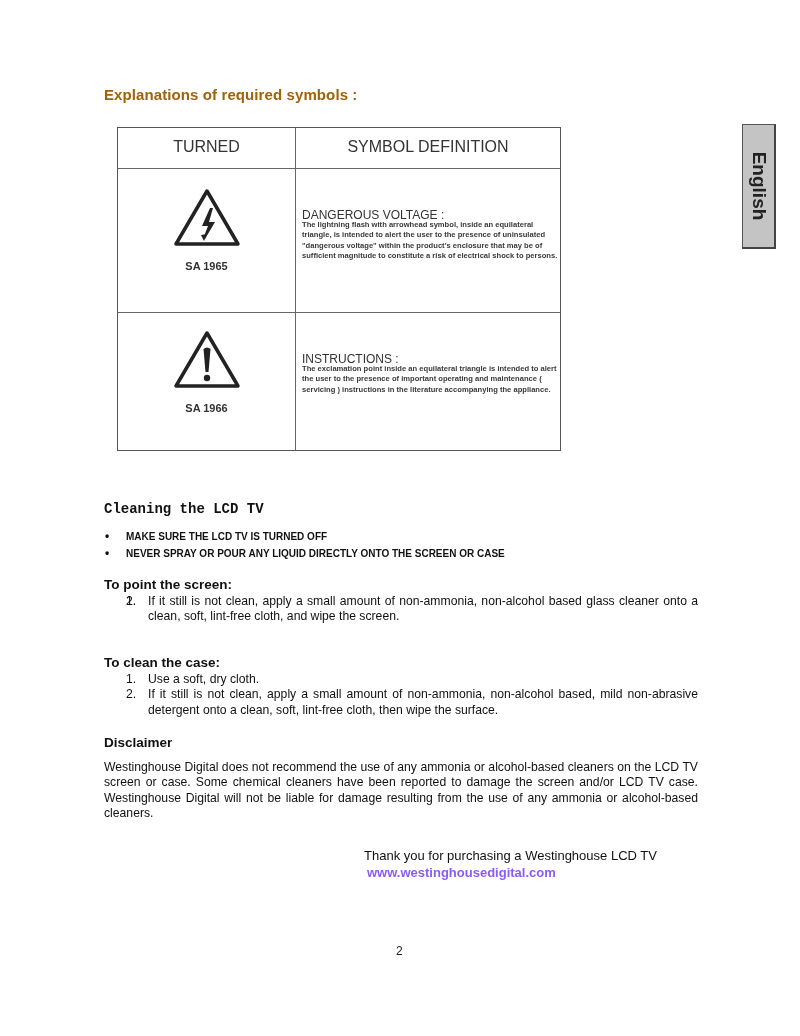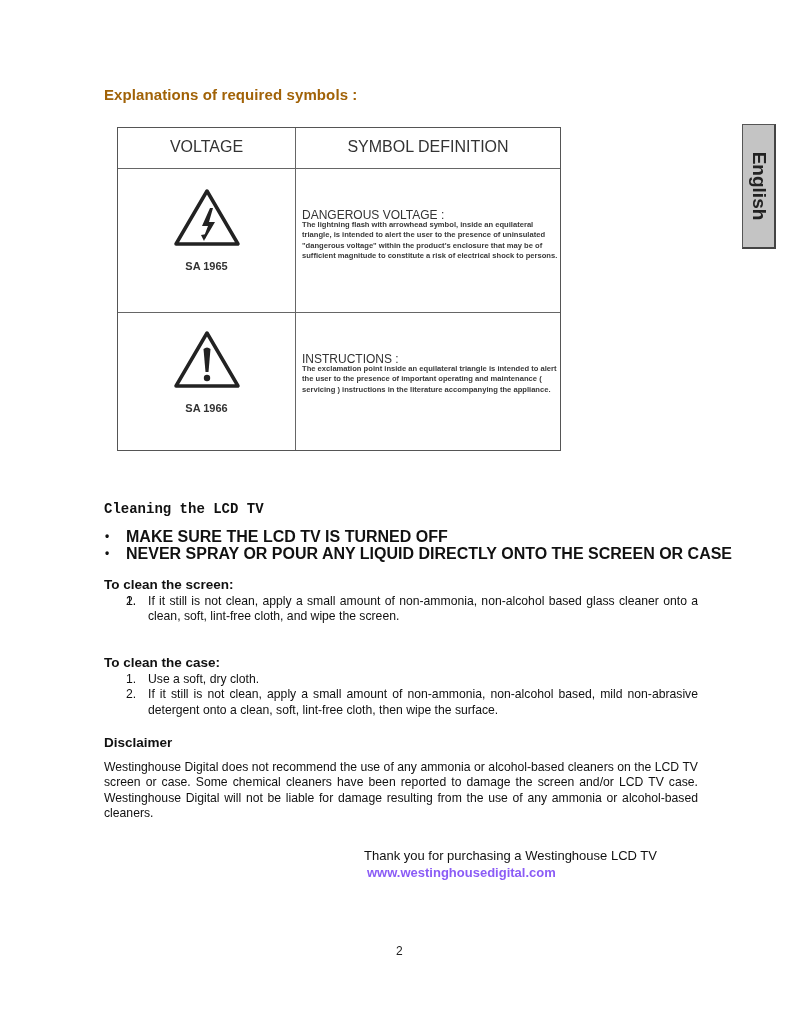--- a/index.html
+++ b/index.html
@@ -16,21 +16,21 @@
     .sym-cell { position: absolute; left: 0; width: 177px; text-align: center; }
     .sym-cell svg { display: block; margin: 0 auto; }
     .sym-code { font-size: 11px; font-weight: bold; color: #333; margin-top: 10px; }
     .def-cell { position: absolute; left: 184px; width: 260px; font-size: 7.6px; line-height: 10.2px; color: #333; }
     .def-title { font-size: 12px; }
     .def-text { font-weight: bold; color: #3a3a3a; }
     .lang-tab { left: 742px; top: 124px; width: 34px; height: 125px; background: #c4c4c4; border: 1px solid #555; border-right: 2px solid #444; border-bottom: 2px solid #444; box-sizing: border-box; }
     .lang-tab span { position: absolute; left: 50%; top: 50%; transform: translate(-50%, -50%) rotate(90deg); font-size: 19px; font-weight: bold; color: #222; white-space: nowrap; }
     .clean-title { left: 104px; top: 501px; font-size: 14px; font-weight: bold; color: #111; font-family: Liberation Mono, monospace; }
     .bullets { left: 104px; top: 528px; margin: 0; padding: 0; list-style: none; }
-    .bullets li { position: relative; padding-left: 22px; font-size: 16px; font-weight: bold; line-height: 17px; }
+    .bullets li { position: relative; padding-left: 22px; font-size: 10px; font-weight: bold; line-height: 17px; }
     .bullets li::before { content: "\2022"; position: absolute; left: 1px; top: 0; font-size: 12px; }
     .sub-h { font-size: 13.5px; font-weight: bold; color: #111; }
     .para { font-size: 12.2px; line-height: 15.4px; color: #111; }
     .olist { margin: 0; padding: 0; list-style: none; }
     .olist li { position: relative; padding-left: 44px; text-align: justify; font-size: 12.2px; line-height: 15.4px; }
     .olist li .num { position: absolute; left: 22px; top: 0; }
     .screen-h { left: 104px; top: 577px; }
     .screen-list { left: 104px; top: 594px; width: 594px; }
     .case-h { left: 104px; top: 655px; }
     .case-list { left: 104px; top: 672px; width: 594px; }
@@ -43,21 +43,21 @@
 </head>
 <body>
 
 <div class="abs sym-heading">Explanations of required symbols :</div>
 
 <div class="abs sym-table">
   <div class="col-div"></div>
   <div class="row-div1"></div>
   <div class="row-div2"></div>
 
-  <div class="th c1">VOLTAGE</div>
+  <div class="th c1">TURNED</div>
   <div class="th c2">SYMBOL DEFINITION</div>
 
   <div class="sym-cell" style="top:58px;">
     <span>
       <svg width="72" height="64" viewBox="0 0 72 64">
         <path d="M36 5 L67 58 L5 58 Z" fill="none" stroke="#222" stroke-width="3.5" stroke-linejoin="round"></path>
         <path d="M39 22 L31 40 L37 40 L32 53 L34 53 L44 36 L38 36 L42 22 Z" fill="#222"></path>
         <path d="M30 49 L33 55 L36 48 Z" fill="#222"></path>
       </svg>
     </span>
@@ -87,21 +87,21 @@
 <div class="abs lang-tab">
   <span>English</span>
 </div>
 
 <div class="abs clean-title">Cleaning the LCD TV</div>
 <ul class="abs bullets">
   <li>MAKE SURE THE LCD TV IS TURNED OFF</li>
   <li>NEVER SPRAY OR POUR ANY LIQUID DIRECTLY ONTO THE SCREEN OR CASE</li>
 </ul>
 
-<div class="abs sub-h screen-h">To clean the screen:</div>
+<div class="abs sub-h screen-h">To point the screen:</div>
 <ol class="abs olist screen-list">
   <li><span class="num">1.</span></li>
   <li><span class="num">2.</span><span>If it still is not clean, apply a small amount of non-ammonia, non-alcohol based glass cleaner onto a clean, soft, lint-free cloth, and wipe the screen.</span></li>
 </ol>
 
 <div class="abs sub-h case-h">To clean the case:</div>
 <ol class="abs olist case-list">
   <li><span class="num">1.</span><span>Use a soft, dry cloth.</span></li>
   <li><span class="num">2.</span><span>If it still is not clean, apply a small amount of non-ammonia, non-alcohol based, mild non-abrasive detergent onto a clean, soft, lint-free cloth, then wipe the surface.</span></li>
 </ol>

